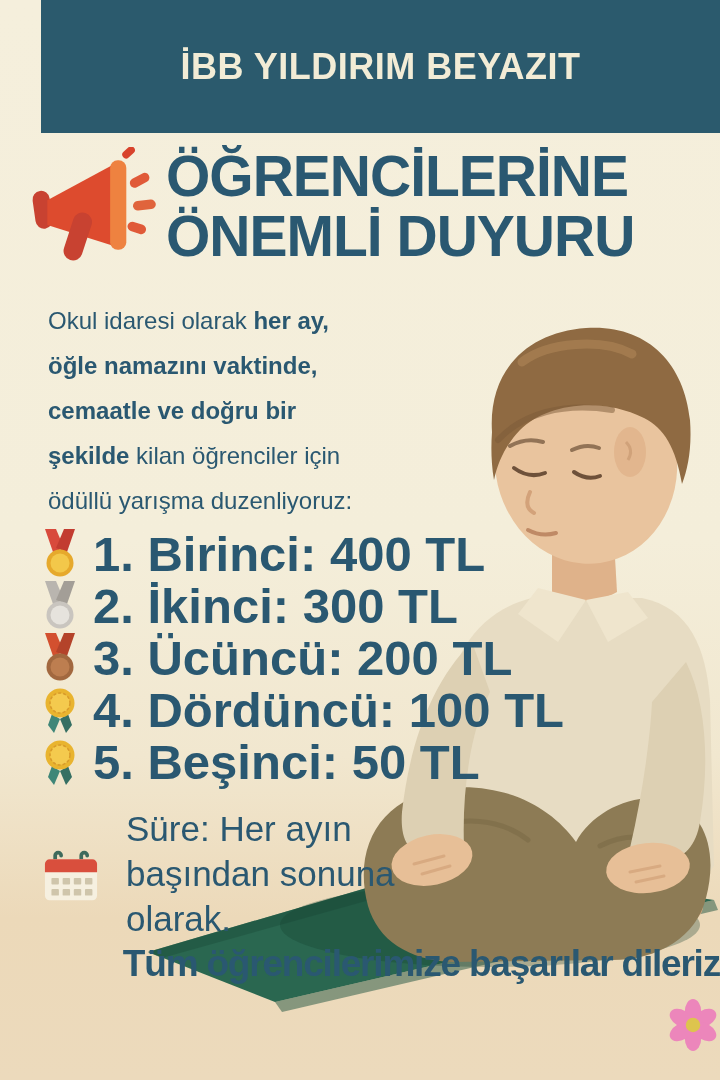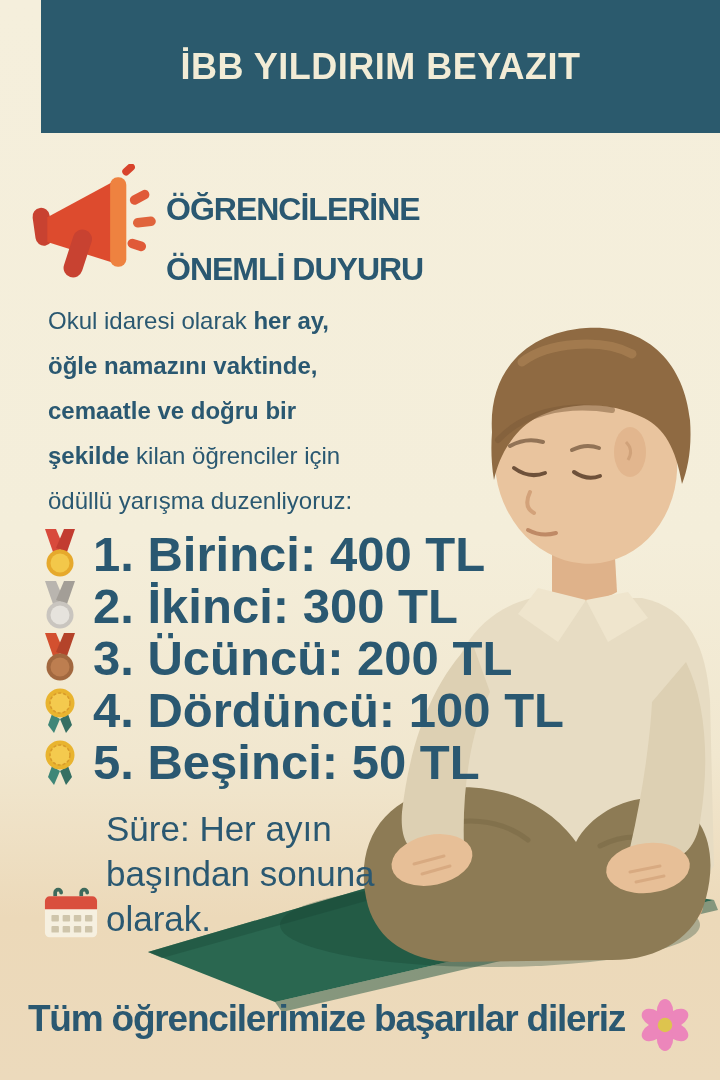--- a/index.html
+++ b/index.html
@@ -8,37 +8,37 @@
     background:linear-gradient(180deg,#f5efdc 0%,#f4eeda 50%,#f1e7cf 70%,#ecd9b9 85%,#ecdabc 100%);}
   .photo-layer{position:absolute;inset:0;z-index:1;}
   .overlay{position:absolute;z-index:2;}
 
   .header-band{top:0;left:0;right:0;height:133px;background:#2b5a6d;color:#f2ecd6;
     display:flex;flex-direction:column;justify-content:center;align-items:center;
     font-weight:bold;font-size:36px;line-height:43px;letter-spacing:.5px;text-align:center;margin-left:41px;}
 
   .title-row{top:146px;left:30px;display:flex;align-items:center;gap:10px;}
   .megaphone{width:126px;height:118px;flex:0 0 auto;}
-  .title-text{color:#2a5871;font-weight:bold;font-size:32px;line-height:60px;letter-spacing:-1px;margin-top:33px;}
+  .title-text{color:#2a5871;font-weight:bold;font-size:57px;line-height:60px;letter-spacing:-1px;}
 
   .body-text{top:298px;left:48px;width:460px;font-size:24px;line-height:45px;color:#2a5871;}
   .body-text b{font-weight:bold;}
 
   .prizes{top:528px;left:40px;list-style:none;margin:0;padding:0;}
   .prize{display:flex;align-items:center;gap:13px;height:52px;
     font-size:49px;font-weight:bold;color:#2a5871;}
   .prize .medal{width:40px;height:50px;display:flex;align-items:center;}
   .prize .medal svg{width:40px;height:50px;}
 
-  .duration{top:806px;left:42px;display:flex;align-items:flex-end;gap:6px;}
+  .duration{top:806px;left:42px;display:flex;align-items:center;gap:26px;}
   .calendar{width:58px;height:54px;margin-top:6px;flex:0 0 auto;}
   .duration-text{font-size:35px;line-height:45px;color:#2a5871;}
 
-  .footer{left:0;right:0;bottom:28px;display:flex;justify-content:center;align-items:flex-start;
-    gap:13px;color:#2a5871;font-weight:bold;font-size:37px;letter-spacing:-1.2px;}
+  .footer{left:0;right:0;bottom:28px;display:flex;justify-content:center;align-items:flex-end;
+    gap:13px;color:#2a5871;font-weight:bold;font-size:37px;letter-spacing:-1.2px;flex-direction:column;}
   .flower{width:54px;height:54px;flex:0 0 auto;}
 </style>
 </head>
 <body>
 
 <div class="poster">
 
   <svg class="photo-layer" viewBox="0 0 720 1080" aria-hidden="true">
 
     <g>

